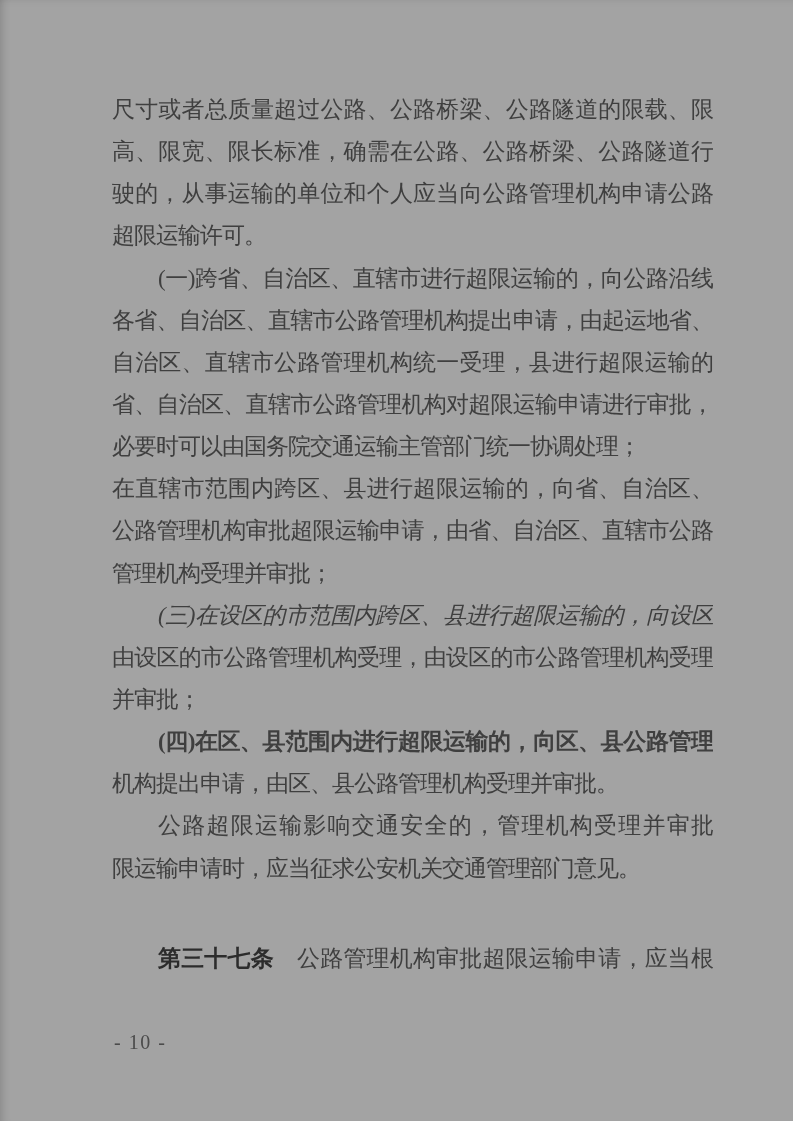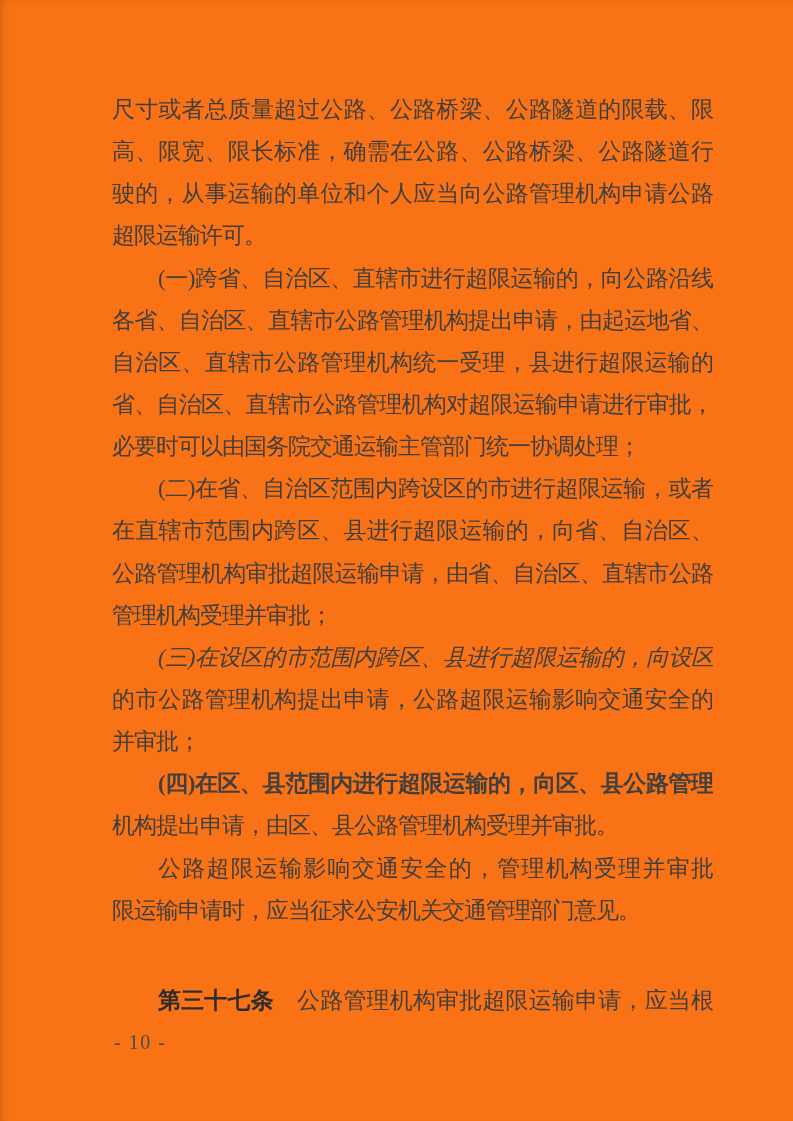--- a/index.html
+++ b/index.html
@@ -10,21 +10,21 @@
   body {
     width: 793px;
     height: 1121px;
     position: relative;
     font-family: "Liberation Serif", "DejaVu Serif", serif;
     overflow: hidden;
   }
   .page {
     position: absolute;
     inset: 0;
-    background: #f97316;
+    background: #a3a3a3;
     
     box-shadow:
       inset 9px 0 10px -8px rgba(0,0,0,0.20),
       inset 0 7px 9px -8px rgba(0,0,0,0.10);
   }
   .text-block {
     position: absolute;
     left: 112px;
     top: 89px;
     width: 601px;
@@ -63,26 +63,25 @@
   <div class="text-block" id="text-block">
       <div class="line just"><span class="seg">尺寸或者总质量超过公路、公路桥梁、公路隧道的限载、限</span></div>
       <div class="line just"><span class="seg">高、限宽、限长标准，确需在公路、公路桥梁、公路隧道行</span></div>
       <div class="line just"><span class="seg">驶的，从事运输的单位和个人应当向公路管理机构申请公路</span></div>
       <div class="line"><span class="seg">超限运输许可。</span></div>
       <div class="line just" style="text-indent: 2em;"><span class="seg">(一)跨省、自治区、直辖市进行超限运输的，向公路沿线</span></div>
       <div class="line just"><span class="seg">各省、自治区、直辖市公路管理机构提出申请，由起运地省、</span></div>
       <div class="line just"><span class="seg">自治区、直辖市公路管理机构统一受理，县进行超限运输的</span></div>
       <div class="line just"><span class="seg">省、自治区、直辖市公路管理机构对超限运输申请进行审批，</span></div>
       <div class="line"><span class="seg">必要时可以由国务院交通运输主管部门统一协调处理；</span></div>
-      <div class="line just" style="text-indent: 2em;"><span class="seg">(二)在省、自治区范围内跨设区的市进行超限运输，或者</span></div>
       <div class="line just"><span class="seg">在直辖市范围内跨区、县进行超限运输的，向省、自治区、</span></div>
       <div class="line just"><span class="seg">公路管理机构审批超限运输申请，由省、自治区、直辖市公路</span></div>
       <div class="line"><span class="seg">管理机构受理并审批；</span></div>
       <div class="line just" style="text-indent: 2em; font-style: italic;"><span class="seg">(三)在设区的市范围内跨区、县进行超限运输的，向设区</span></div>
-      <div class="line just"><span class="seg">的市公路管理机构提出申请，公路超限运输影响交通安全的</span></div>
+      <div class="line just"><span class="seg">由设区的市公路管理机构受理，由设区的市公路管理机构受理</span></div>
       <div class="line"><span class="seg">并审批；</span></div>
       <div class="line just" style="text-indent: 2em; font-weight: bold;"><span class="seg">(四)在区、县范围内进行超限运输的，向区、县公路管理</span></div>
       <div class="line"><span class="seg">机构提出申请，由区、县公路管理机构受理并审批。</span></div>
       <div class="line just" style="text-indent: 2em;"><span class="seg">公路超限运输影响交通安全的，管理机构受理并审批</span></div>
       <div class="line"><span class="seg">限运输申请时，应当征求公安机关交通管理部门意见。</span></div>
       <div class="line just" style="text-indent: 2em; margin-top: 48px;"><span class="seg bold">第三十七条</span><span class="seg">　公路管理机构审批超限运输申请，应当根</span></div>
     </div>
   <div class="page-number">- 10 -</div>
 </div>
 

